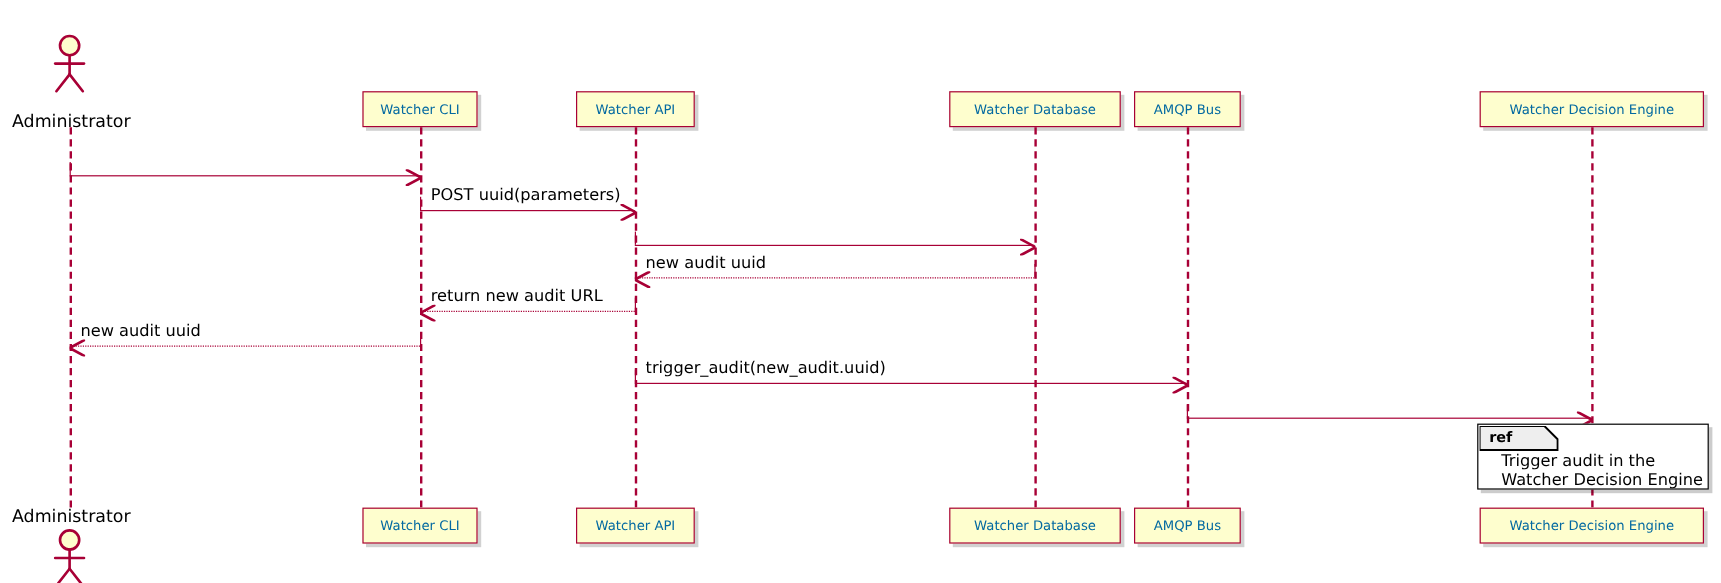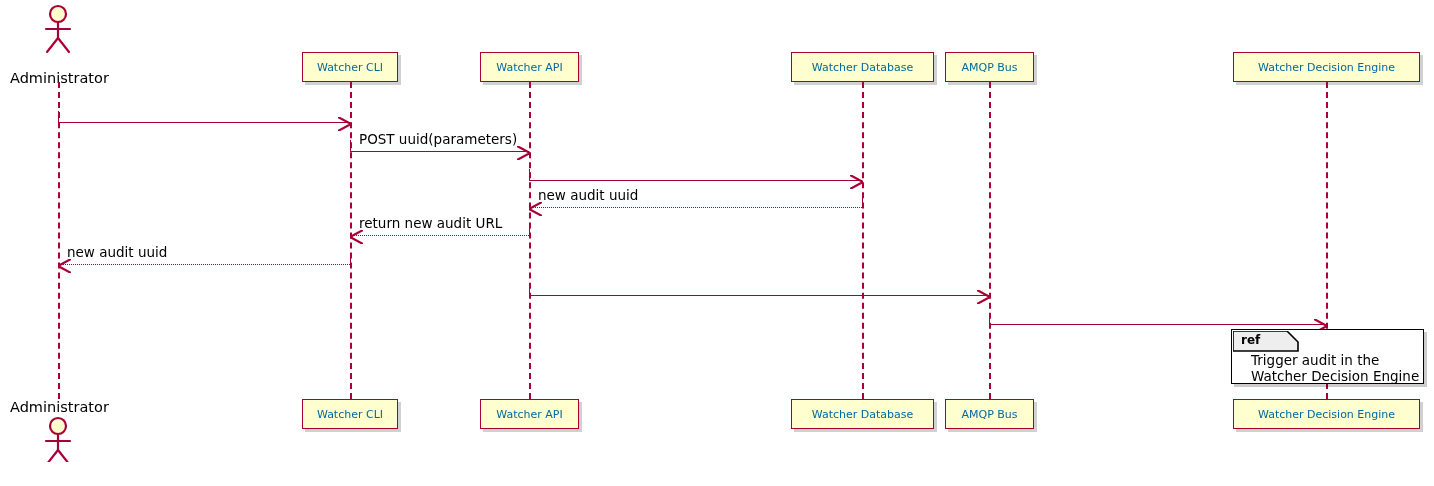--- a/index.html
+++ b/index.html
@@ -1,17 +1,17 @@
 <!DOCTYPE html>
 <html><head>
 <meta charset="utf-8">
 <style>
   html,body{margin:0;padding:0;background:#fff;}
   body{font-family:"DejaVu Sans","Liberation Sans",sans-serif;}
-  #diagram{position:relative;width:1434px;height:462px;background:#fff;overflow:hidden;}
+  #diagram{position:relative;width:1434px;height:462px;background:#fff;overflow:hidden;margin-top:24px;}
   .lifeline{position:absolute;width:0;border-left:2px dashed #A80036;}
   .pbox{position:absolute;background:#FEFECE;border:1.5px solid #A80036;
         box-shadow:3px 3px 0 rgba(0,0,0,0.18);
         display:flex;align-items:center;justify-content:center;
         font-size:11px;color:#0369a1;white-space:nowrap;box-sizing:border-box;}
   .actor-label{position:absolute;font-size:14.5px;color:#000;white-space:nowrap;}
   .actor-fig{position:absolute;width:52px;height:52px;}
   .msg-line{position:absolute;height:0;border-top:1.6px solid #A80036;}
   .msg-line.ret{border-top:1.6px dotted #A80036;}
   .msg-stub{position:absolute;width:0;border-left:1.6px solid #A80036;}
@@ -121,20 +121,21 @@
         <polyline points="13,0 0,7 13,14" fill="none" stroke="#A80036" stroke-width="2.2" stroke-linejoin="miter" stroke-linecap="butt"></polyline>
       </svg></div>
     <div class="msg-stub" style="left: 350px; top: 253px; height: 11px;"></div>
     <div class="msg-label" style="left: 67px; top: 244px;">new audit uuid</div>
     <div style="position: absolute; left: 0px; top: 0px; width: 0px; height: 0px;"></div>
     <div class="msg-line" style="left: 529px; top: 295px; width: 460px;"></div>
     <div class="arrow" style="left: 977px; top: 289px;"><svg width="13" height="14" viewBox="0 0 13 14">
         <polyline points="0,0 13,7 0,14" fill="none" stroke="#A80036" stroke-width="2.2" stroke-linejoin="miter" stroke-linecap="butt"></polyline>
       </svg></div>
     <div class="msg-stub" style="left: 529px; top: 284px; height: 11px;"></div>
+    <div class="msg-label" style="left: 538px; top: 275px;">trigger_audit(new_audit.uuid)</div>
     <div style="position: absolute; left: 0px; top: 0px; width: 0px; height: 0px;"></div>
     <div class="msg-line" style="left: 989px; top: 324px; width: 337px;"></div>
     <div class="arrow" style="left: 1314px; top: 318px;"><svg width="13" height="14" viewBox="0 0 13 14">
         <polyline points="0,0 13,7 0,14" fill="none" stroke="#A80036" stroke-width="2.2" stroke-linejoin="miter" stroke-linecap="butt"></polyline>
       </svg></div>
     <div class="msg-stub" style="left: 989px; top: 313px; height: 11px;"></div>
     <div class="refbox" style="left: 1231px; top: 329px; width: 193px; height: 55px;"></div>
     <div style="position: absolute; left: 1232.6px; top: 330.6px; width: 54px; height: 19px; background: rgb(238, 238, 238); border-right: 0px; border-bottom: 0px; box-sizing: border-box;">
       <svg width="66" height="21" viewBox="0 0 66 21" style="position:absolute;left:0;top:0">
         <path d="M0,0 L54,0 L65,11 L65,20 L0,20 Z" fill="#EEEEEE" stroke="#000000" stroke-width="1.6"></path>

